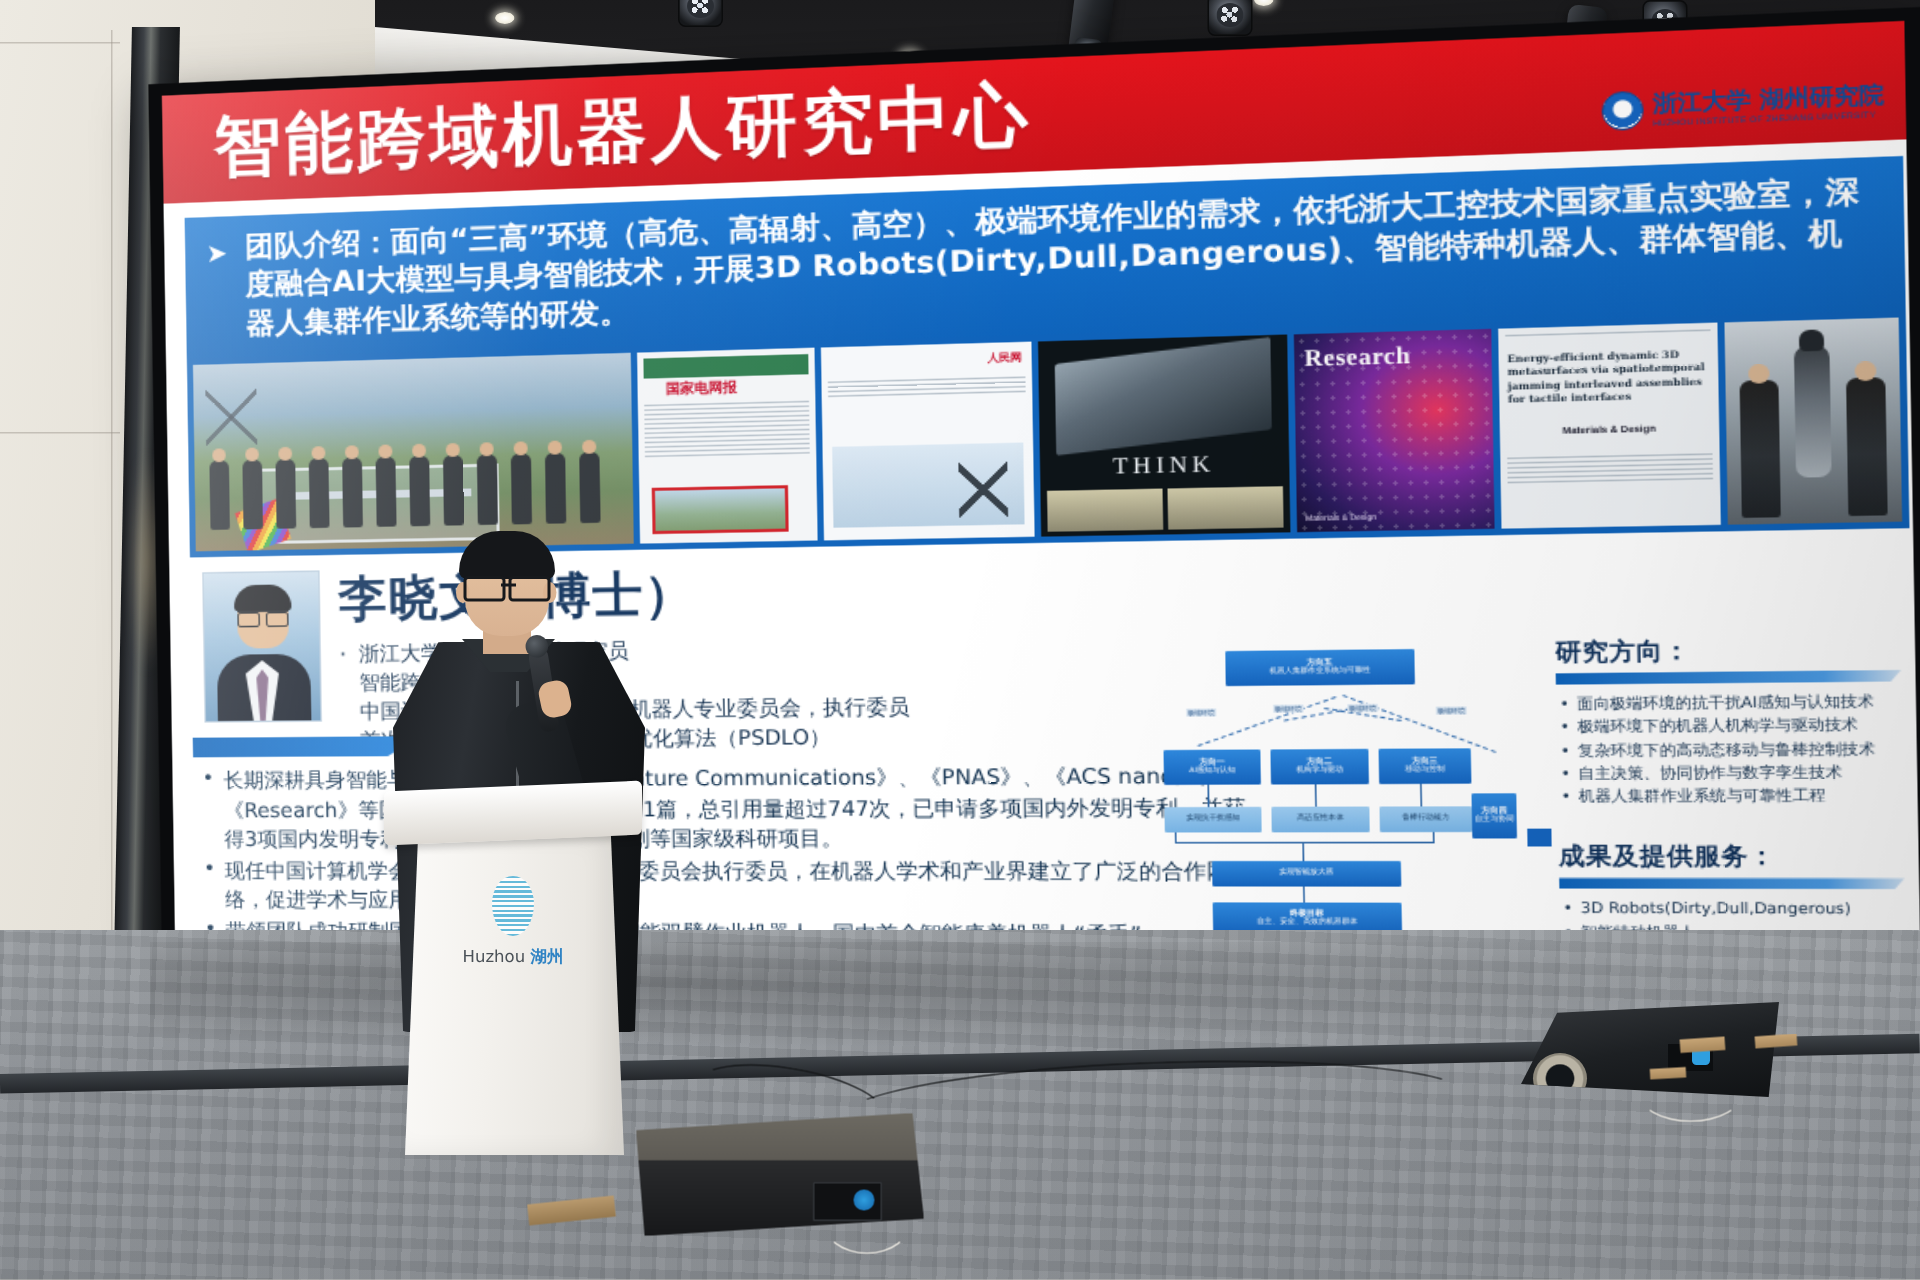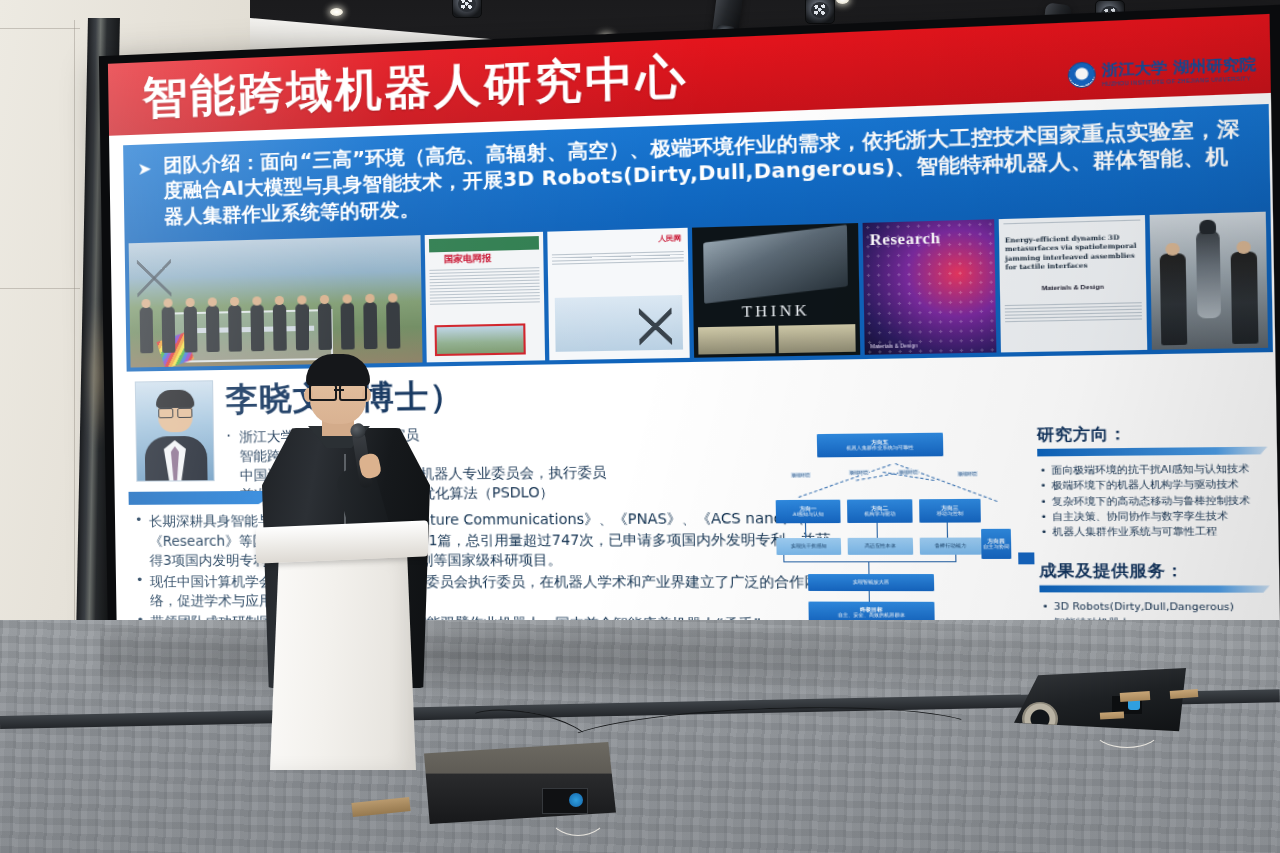--- a/index.html
+++ b/index.html
@@ -697,20 +697,27 @@
         <div class="p-bridge"></div>
       </div>
     <div class="p-arm-r"></div>
     <div class="mic"></div>
     <div class="p-hand"></div>
   </div>
 
   <div class="podium">
     <div class="podium-body"></div>
     <div class="podium-top"></div>
+    <div class="podium-logo">
+      <div class="pl-mark"></div>
+      <div class="pl-text">
+        <span>Huzhou</span>
+        <em>湖州</em>
+      </div>
+    </div>
   </div>
 
   <div class="wedge-left">
     <div class="panel"></div>
   </div>
   <div class="wedge-right">
     <div class="horn"></div>
     <div class="jack"></div>
   </div>
 

